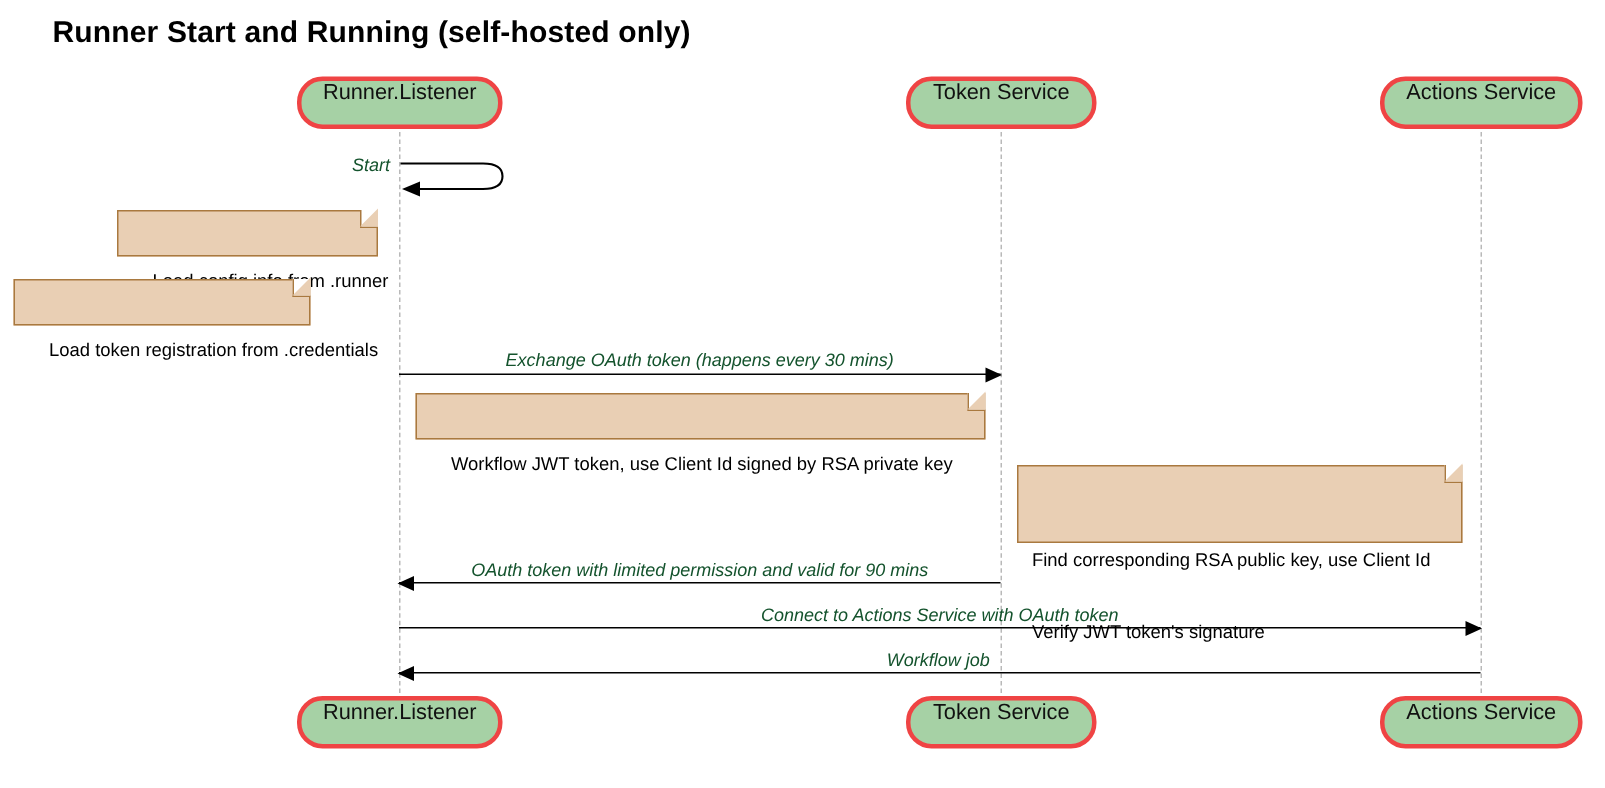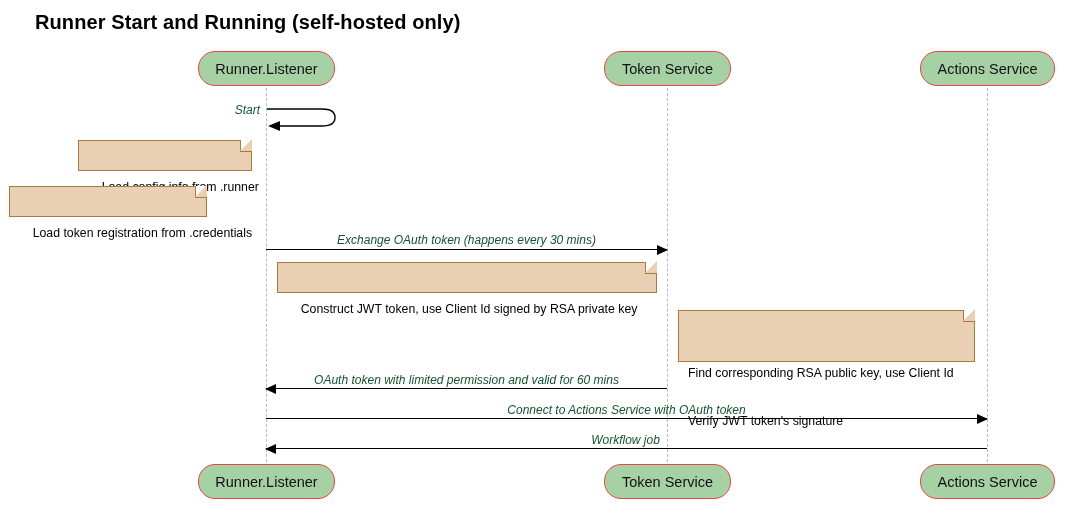--- a/index.html
+++ b/index.html
@@ -44,23 +44,22 @@
     top: 88px;
     height: 374px;
   }
 
   
   .participant {
     position: absolute;
     height: 35px;
     border-radius: 17px;
     background: #a6d1a5;
-    border: 1px solid #ef4444;
+    border: 3px solid #ef4444;
     display: flex;
-    align-items: center;
     justify-content: center;
     font-size: 14.5px;
     color: #111;
     box-sizing: border-box;
   }
 
   
   .note {
     position: absolute;
     background: #e9cfb4;
@@ -173,30 +172,30 @@
     <span>Load token registration from .credentials</span>
   </div>
 
   <div class="msg-label" style="left:266px; top:233px; width:401px;">Exchange OAuth token (happens every 30 mins)</div>
   <div class="msg" style="left:266px; top:249px; width:401px;">
     <span class="head-right"></span>
   </div>
 
   <div class="note" style="left:277px; top:262px; width:380px; height:31px;">
     <span class="fold"></span>
-    <span>Construct JWT token, use Client Id signed by RSA private key</span>
+    <span>Workflow JWT token, use Client Id signed by RSA private key</span>
   </div>
 
   <div class="note" style="left:678px; top:310px; width:297px; height:52px; padding-top:6px;">
     <span class="fold"></span>
     <div>Find corresponding RSA public key, use Client Id</div>
     <div>Verify JWT token's signature</div>
   </div>
 
-  <div class="msg-label" style="left:266px; top:373px; width:401px;">OAuth token with limited permission and valid for 60 mins</div>
+  <div class="msg-label" style="left:266px; top:373px; width:401px;">OAuth token with limited permission and valid for 90 mins</div>
   <div class="msg" style="left:266px; top:388px; width:401px;">
     <span class="head-left"></span>
   </div>
 
   <div class="msg-label" style="left:266px; top:403px; width:721px;">Connect to Actions Service with OAuth token</div>
   <div class="msg" style="left:266px; top:418px; width:721px;">
     <span class="head-right"></span>
   </div>
 
   <div class="msg-label" style="left:265px; top:433px; width:721px;">Workflow job</div>

